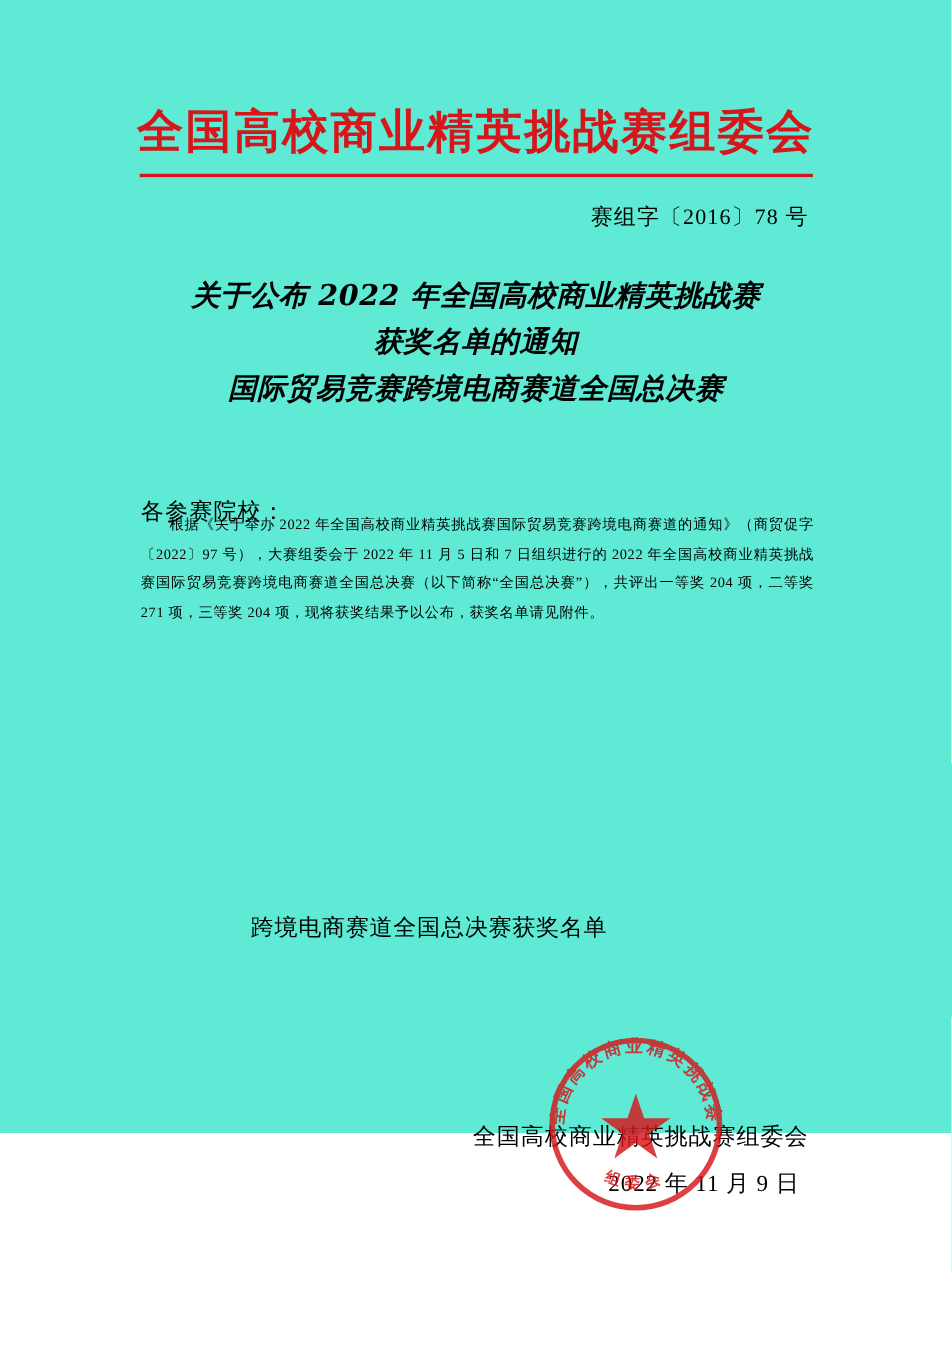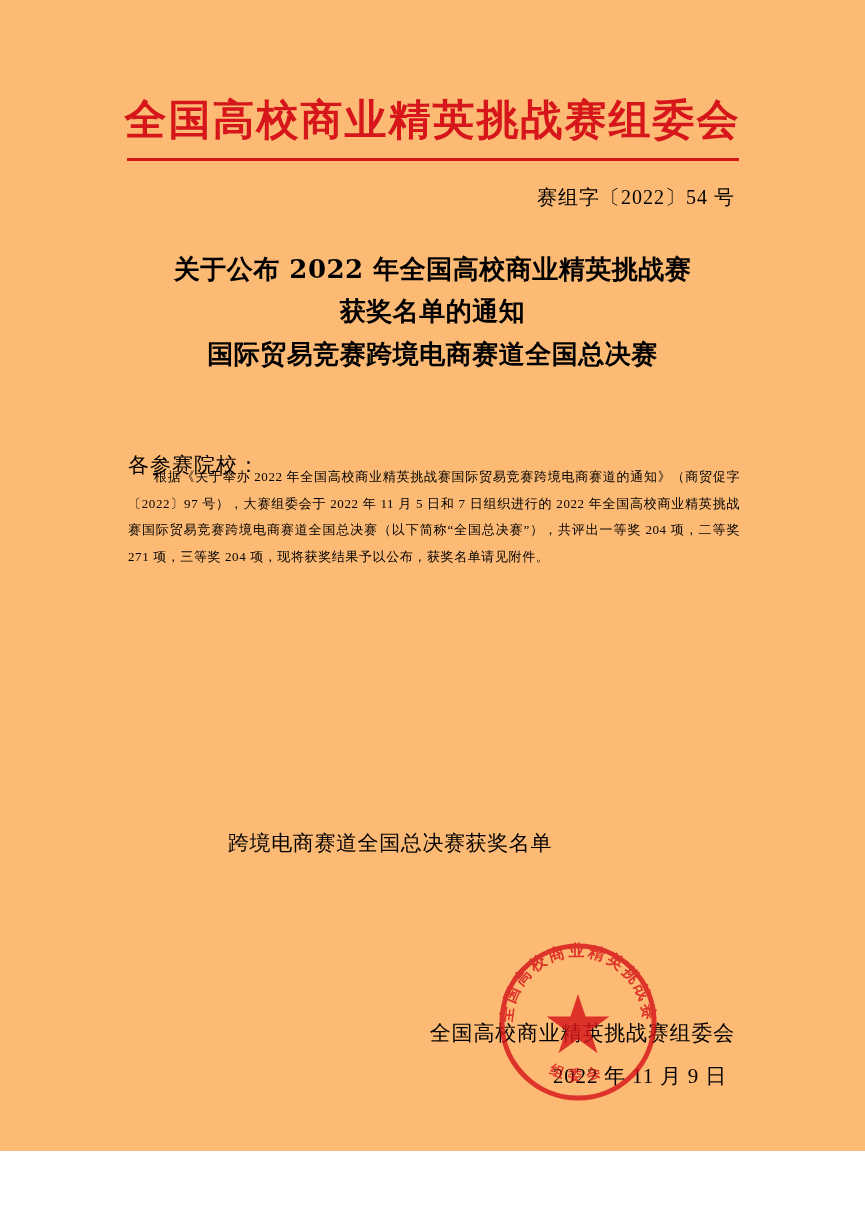--- a/index.html
+++ b/index.html
@@ -12,22 +12,22 @@
     height: 1223px;
     position: relative;
     font-family: "Liberation Serif", "DejaVu Serif", serif;
     color: #000000;
     overflow: hidden;
   }
   .page {
     position: absolute;
     left: 0; top: 0;
     width: 865px;
-    height: 1151px;
-    background: #fdba74;
+    height: 1030px;
+    background: #5eead4;
   }
 
   
   .letterhead {
     position: absolute;
     left: 0;
     top: 96px;
     width: 865px;
     text-align: center;
   }
@@ -66,20 +66,21 @@
     text-align: center;
     font-family: "DejaVu Serif", "Liberation Serif", serif;
     font-weight: bold;
     font-size: 26px;
     line-height: 1.63;
     letter-spacing: 0.5px;
   }
   .doc-title .ln {
     display: block;
     white-space: nowrap;
+    font-style: italic;
   }
 
   
   .salutation {
     position: absolute;
     left: 128px;
     top: 419px;
     font-size: 21px;
     letter-spacing: 1px;
     margin-top: 32px;
@@ -143,21 +144,21 @@
 </head>
 <body>
 
 <div class="page">
 
   <div class="letterhead">
     <div class="letterhead-title">全国高校商业精英挑战赛组委会</div>
     <div class="letterhead-rule"></div>
   </div>
 
-  <div class="doc-number">赛组字〔2022〕54 号</div>
+  <div class="doc-number">赛组字〔2016〕78 号</div>
 
   <div class="doc-title">
     <span class="ln">关于公布 2022 年全国高校商业精英挑战赛</span>
     <span class="ln">获奖名单的通知</span>
     <span class="ln">国际贸易竞赛跨境电商赛道全国总决赛</span>
   </div>
 
   <div class="salutation">各参赛院校：</div>
 
   <div class="body-text">

